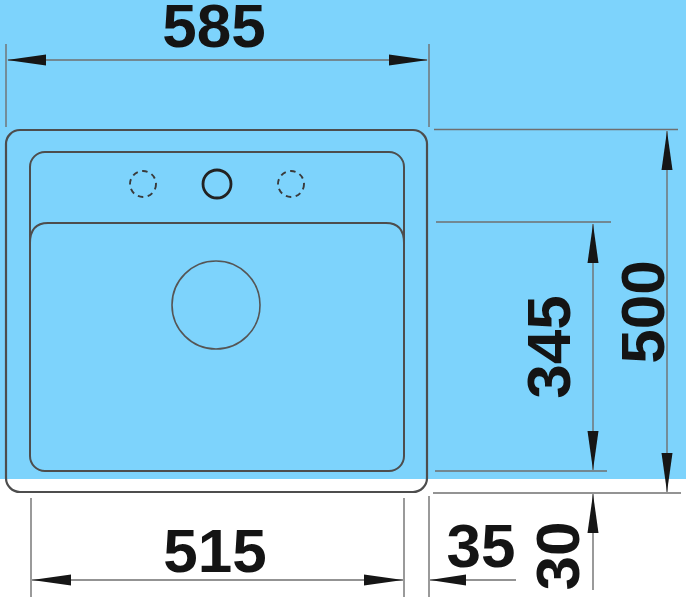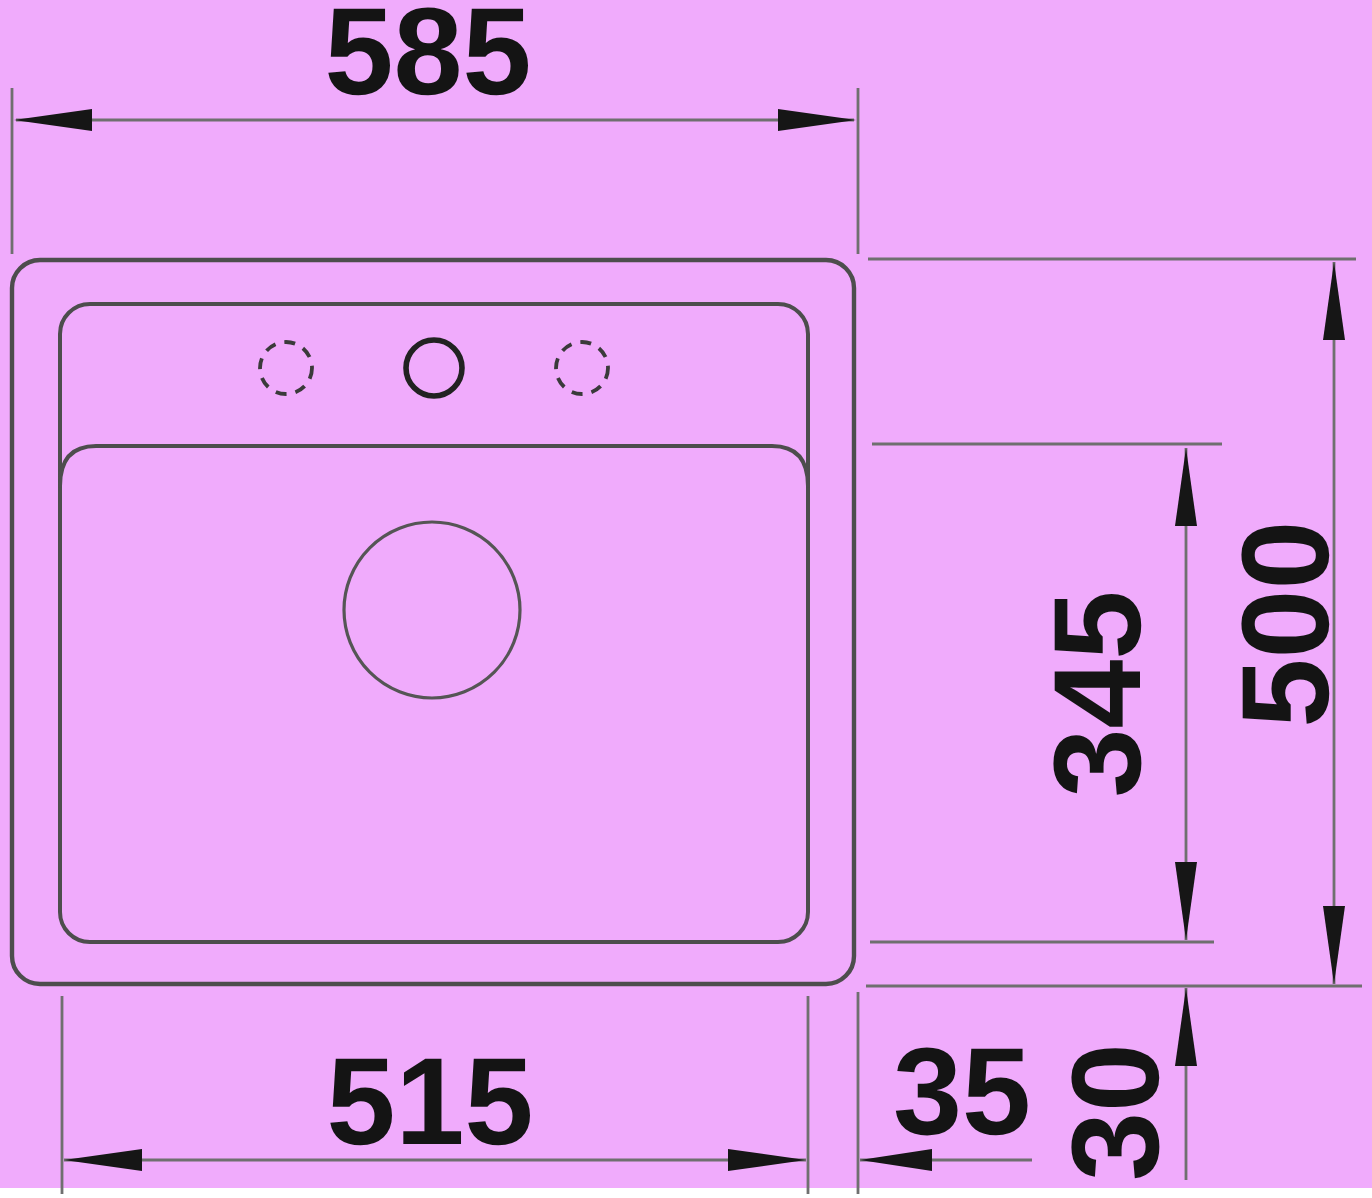--- a/index.html
+++ b/index.html
@@ -7,22 +7,22 @@
     padding: 0;
     background: #ffffff;
     width: 686px;
     height: 599px;
     overflow: hidden;
     font-family: "Liberation Sans", sans-serif;
   }
   .stage {
     position: relative;
     width: 686px;
-    height: 594px;
-    background: #f0abfc;
+    height: 479px;
+    background: #7dd3fc;
   }
   svg { display: block; }
   .outline {
     fill: none;
     stroke: #4d4d4d;
     stroke-width: 2.2;
     stroke-linecap: round;
   }
   .outline-thin {
     fill: none;

